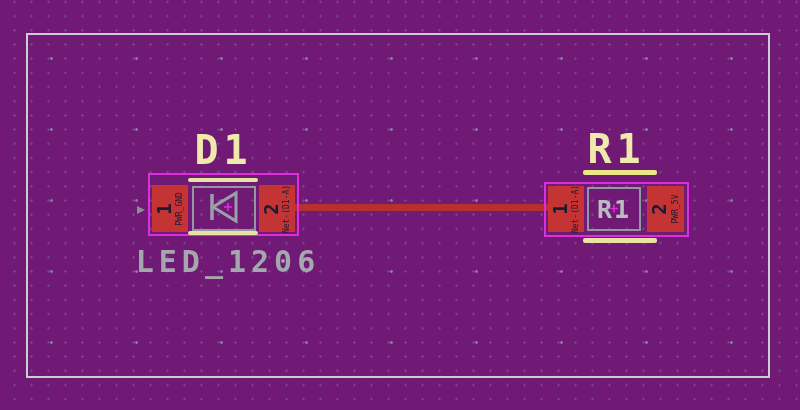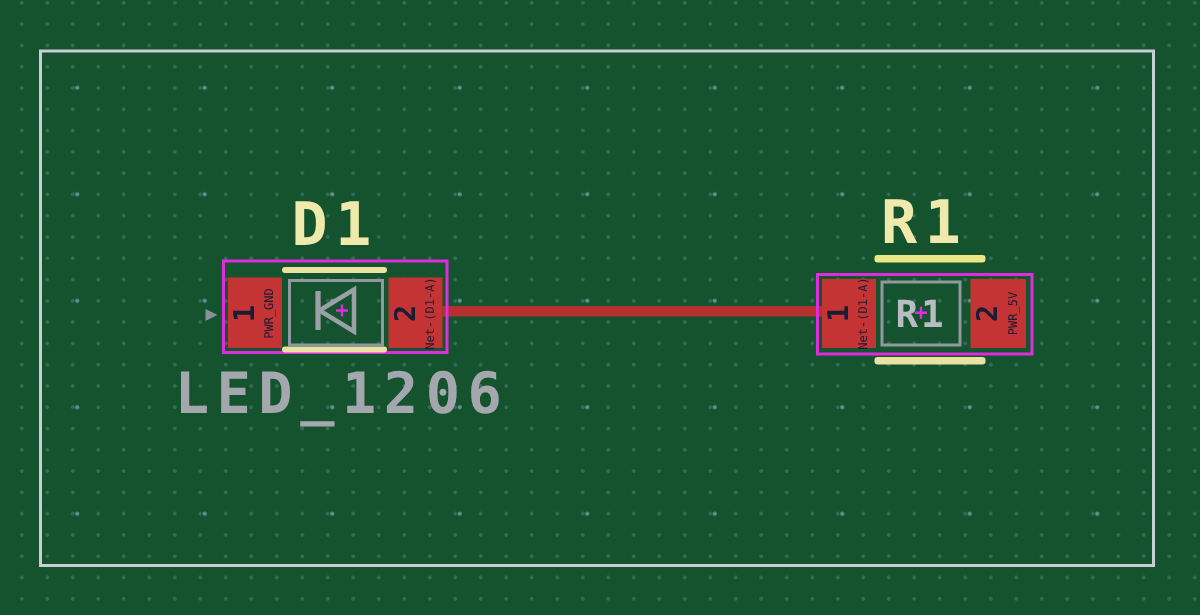--- a/index.html
+++ b/index.html
@@ -1,18 +1,18 @@
 <!DOCTYPE html>
 <html><head>
 <meta charset="utf-8">
 <style>
   html,body{margin:0;padding:0;background:#0a0f1d;}
   .canvas{
     position:relative;width:800px;height:410px;overflow:hidden;
-    background-color:#14532d;
+    background-color:#701a75;
     font-family:"DejaVu Sans Mono","Liberation Mono",monospace;
   }
   .grid{
     position:absolute;inset:0;
     background-image:
       radial-gradient(circle, rgba(170,195,220,0.55) 1.1px, transparent 1.6px),
       radial-gradient(circle, rgba(140,165,195,0.30) 1px, transparent 1.4px);
     background-size:85px 71px, 17px 14.2px;
     background-position:9px 23px, 6px 9px;
   }
@@ -64,21 +64,21 @@
   }
   .anchor-cross{position:absolute;left:50%;top:50%;transform:translate(-50%,-50%);}
   .ref-label{
     position:absolute;text-align:center;
     color:#efe9ac;font-size:40px;font-weight:bold;letter-spacing:5px;line-height:38px;
   }
   .ref-d1{left:148px;top:131px;width:151px;}
   .ref-r1{left:544px;top:130px;width:145px;}
   .value-label{
     position:absolute;text-align:center;
-    color:#a4a8ae;font-size:38px;font-weight:bold;letter-spacing:5px;line-height:38px;
+    color:#a4a8ae;font-size:30px;font-weight:bold;letter-spacing:5px;line-height:38px;
   }
   .val-d1{left:78px;top:243px;width:300px;}
   .val-r1{left:461px;top:243px;width:300px;}
   .arrow{position:absolute;left:136px;top:200px;width:10px;height:10px;}
 </style>
 </head>
 <body>
 
 <div class="canvas">
   <div class="grid"></div>

